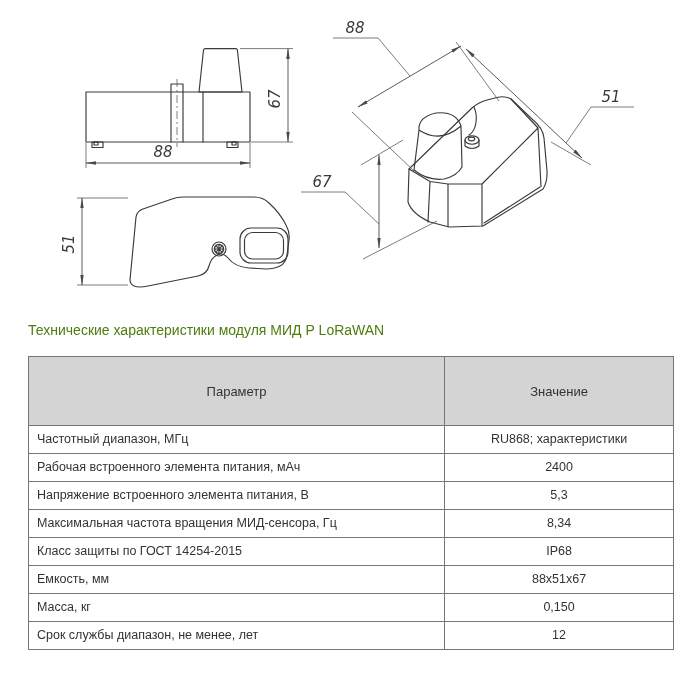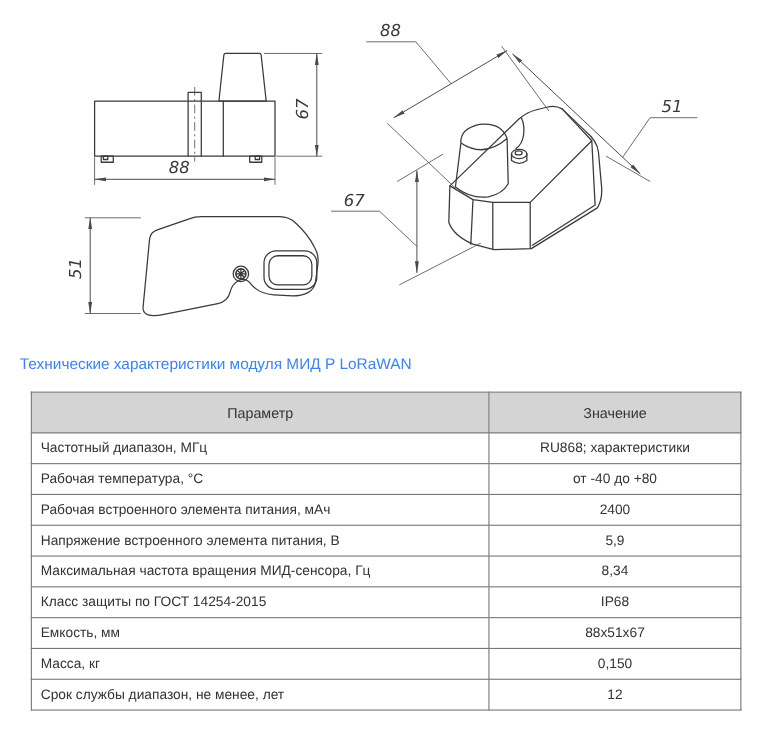--- a/index.html
+++ b/index.html
@@ -5,26 +5,26 @@
   html,body{margin:0;padding:0;background:#fff;}
   .page{position:relative;width:700px;height:677px;background:#ffffff;
         font-family:"Liberation Sans",sans-serif;overflow:hidden;}
   .drawing{position:absolute;left:0;top:0;}
   .obj{fill:none;stroke:#3a3a3a;stroke-width:1.15;stroke-linejoin:round;stroke-linecap:round;}
   .dim{fill:none;stroke:#4a4a4a;stroke-width:0.9;}
   .ext{fill:none;stroke:#5a5a5a;stroke-width:0.8;}
   .cline{fill:none;stroke:#4a4a4a;stroke-width:0.7;stroke-dasharray:8 3 2 3;}
   .dimtext{font-family:"DejaVu Sans",sans-serif;font-style:italic;font-size:15px;
            fill:#3a3a3a;text-anchor:middle;}
-  .page-title{position:absolute;left:18px;top:322px;font-size:14px;color:#3b82f6;}
+  .page-title{position:absolute;left:28px;top:322px;font-size:14px;color:#4d7c0f;}
   table.specs{position:absolute;left:28px;top:356px;width:646px;border-collapse:collapse;
               font-size:12.5px;color:#333;table-layout:fixed;}
   table.specs th,table.specs td{border:1px solid #767676;vertical-align:middle;}
   table.specs th{background:#d4d4d4;height:36px;font-weight:normal;font-size:13px;
-                 text-align:center;padding:0 6px;}
+                 text-align:center;padding:16px 6px;}
   table.specs th.col-param{width:62.5%;}
   table.specs td{height:23px;padding:2px 8px;line-height:1.35;margin-top:24px;}
   td.param-cell{text-align:left;}
   td.value-cell{text-align:center;padding:2px 4px;}
 </style>
 </head>
 <body>
 
 <div class="page">
 
@@ -144,33 +144,29 @@
         <th class="col-value">Значение</th>
       </tr>
     </thead>
     <tbody>
 
         <tr>
           <td class="param-cell">Частотный диапазон, МГц</td>
           <td class="value-cell">RU868; характеристики</td>
         </tr>
 
-        <tr>
-          <td class="param-cell">Рабочая температура, °С</td>
-          <td class="value-cell">от -40 до +80</td>
-        </tr>
 
         <tr>
           <td class="param-cell">Рабочая встроенного элемента питания, мАч</td>
           <td class="value-cell">2400</td>
         </tr>
 
         <tr>
           <td class="param-cell">Напряжение встроенного элемента питания, В</td>
-          <td class="value-cell">5,9</td>
+          <td class="value-cell">5,3</td>
         </tr>
 
         <tr>
           <td class="param-cell">Максимальная частота вращения МИД-сенсора, Гц</td>
           <td class="value-cell">8,34</td>
         </tr>
 
         <tr>
           <td class="param-cell">Класс защиты по ГОСТ 14254-2015</td>
           <td class="value-cell">IP68</td>

